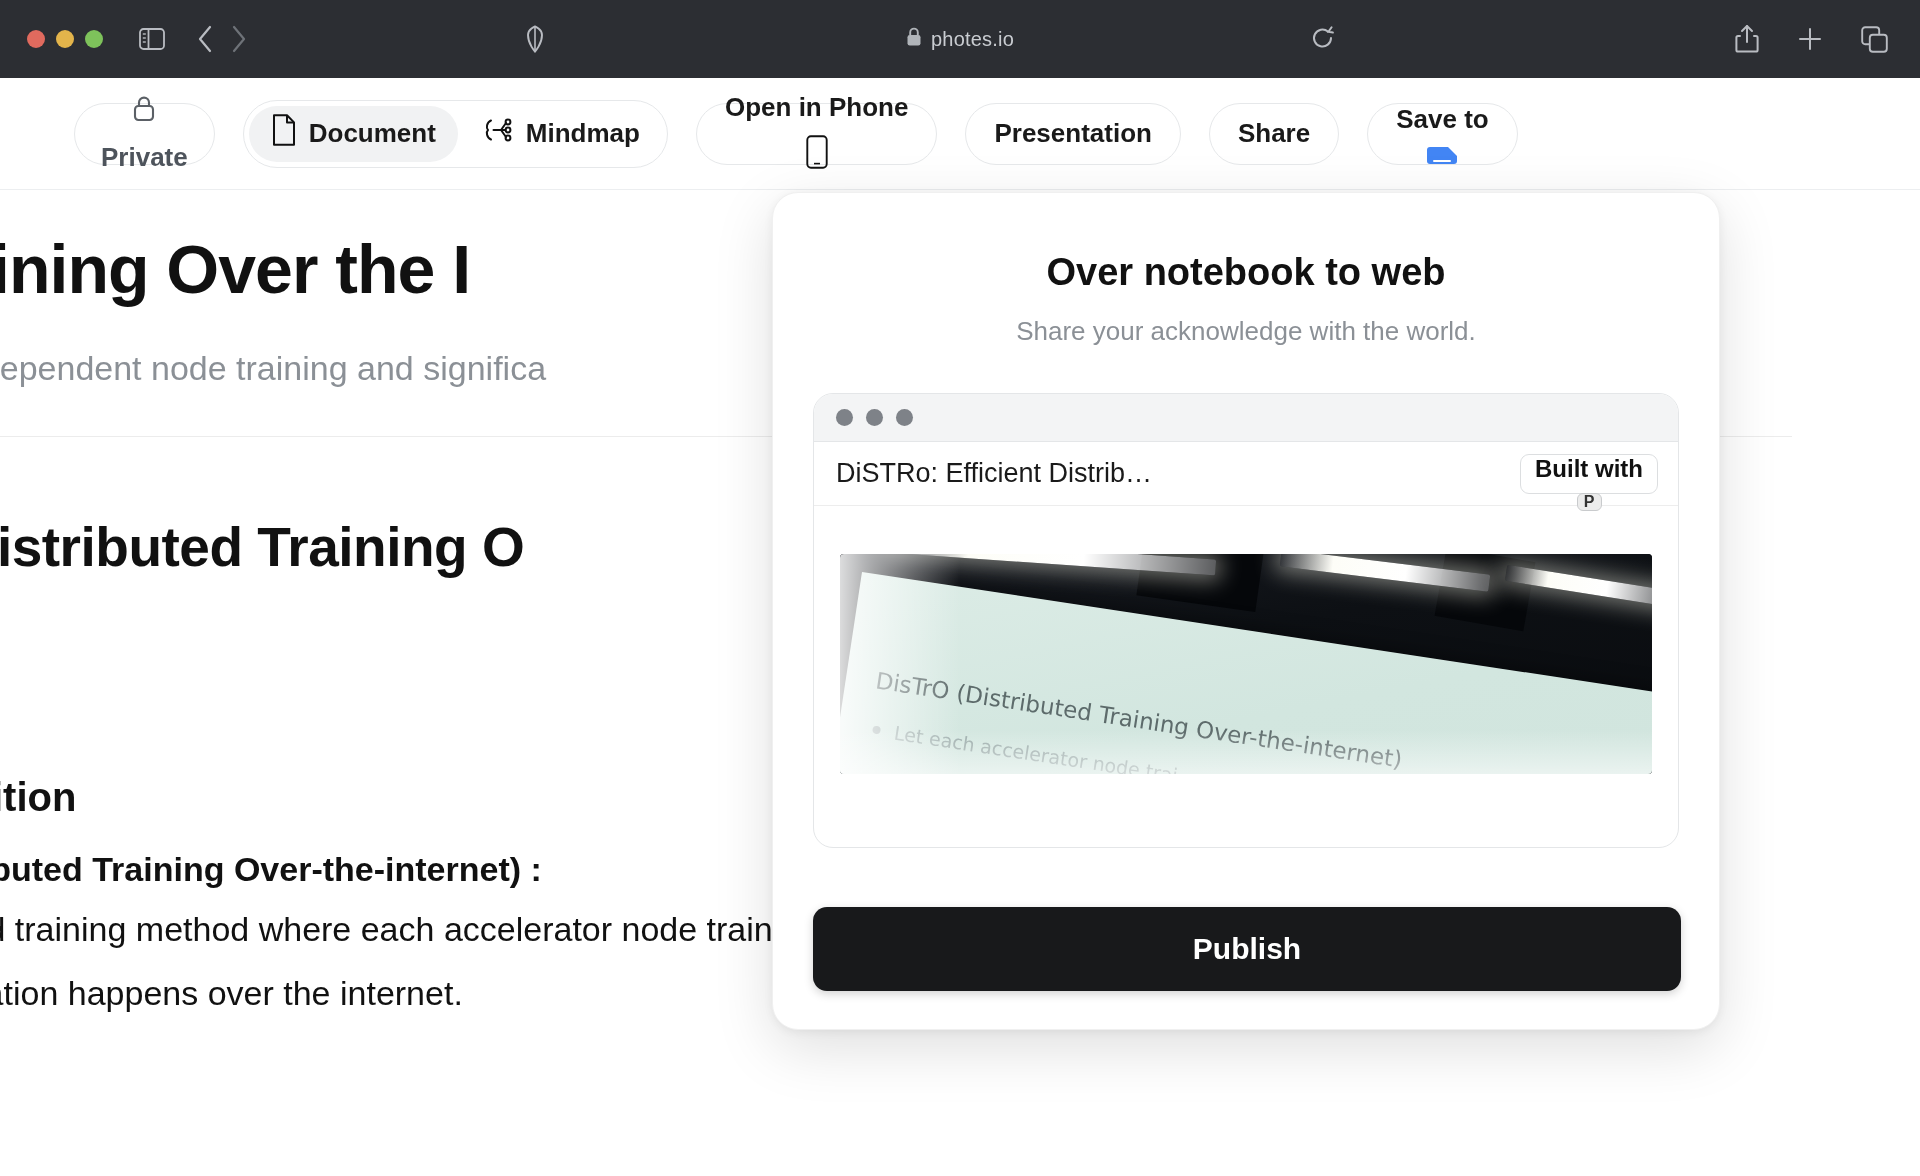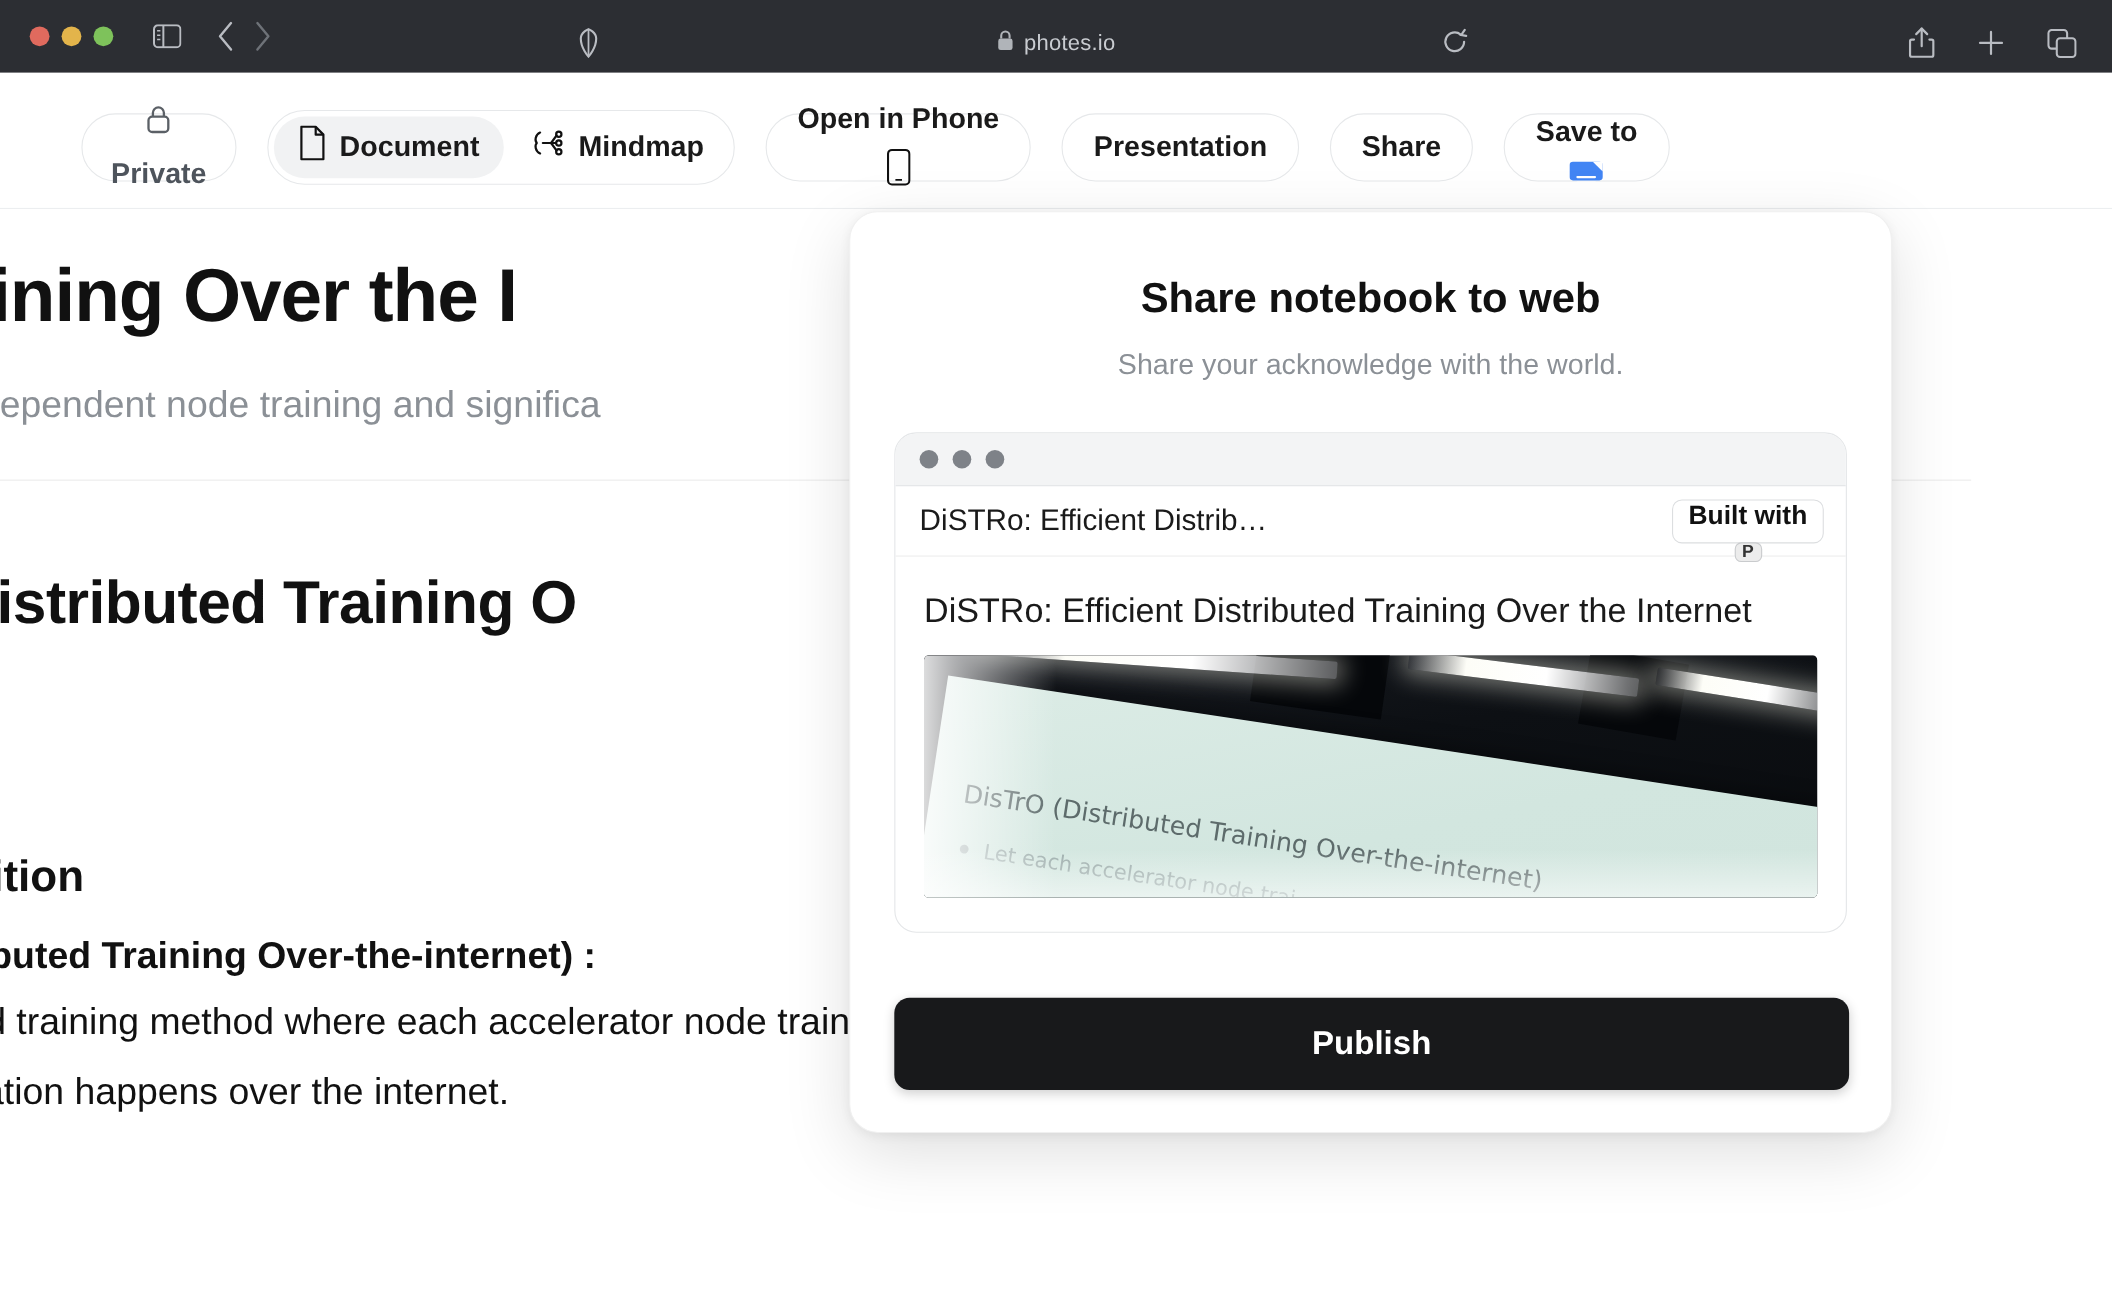--- a/index.html
+++ b/index.html
@@ -6,21 +6,21 @@
   html, body {
     width: 1920px; height: 1176px;
     overflow: hidden;
     font-family: "Liberation Sans", sans-serif;
     background: #ffffff;
   }
 
   
   .browser-bar {
     position: absolute; top: 0; left: 0;
-    width: 1920px; height: 66px;
+    width: 1920px; height: 78px;
     background: #2c2e33;
     display: flex; align-items: center;
   }
   .traffic-lights { display: flex; gap: 11px; margin-left: 27px; }
   .tl { width: 18px; height: 18px; border-radius: 50%; }
   .tl.red { background: #e06a5e; }
   .tl.yellow { background: #e6b košt; }
   .tl.yellow { background: #e3b44b; }
   .tl.green { background: #7ec25b; }
 
@@ -472,41 +472,40 @@
       <div class="doc-bold-line">(Distributed Training Over-the-internet) :</div>
       <div class="doc-body">tributed training method where each accelerator node trains independently and</div>
       <div class="doc-body">hronization happens over the internet.</div>
     </div>
 
   </div>
 </div>
 
 <div class="share-modal">
 
-  <div class="modal-title">Share notebook to web</div>
+  <div class="modal-title">Over notebook to web</div>
   <div class="modal-sub">Share your acknowledge with the world.</div>
 
   <div class="preview-window">
 
     <div class="pv-titlebar">
       <span class="pv-dot"></span>
       <span class="pv-dot"></span>
       <span class="pv-dot"></span>
     </div>
 
     <div class="pv-tabrow">
       <span class="pv-tabtitle">DiSTRo: Efficient Distrib…</span>
       <span class="pv-built">
         <span>Built with</span>
         <span class="pv-built-badge">P</span>
       </span>
     </div>
 
     <div class="pv-body">
-      <div class="pv-heading">DiSTRo: Efficient Distributed Training Over the Internet</div>
 
       <div class="pv-image">
         <div class="ph-ceiling"></div>
         <div class="ph-beam"></div>
         <div class="ph-beam2"></div>
         <div class="ph-light l1"></div>
         <div class="ph-light l2"></div>
         <div class="ph-light l3"></div>
         <div class="ph-screen">
           <div class="ph-screen-text">DisTrO (Distributed Training Over-the-internet)</div>

